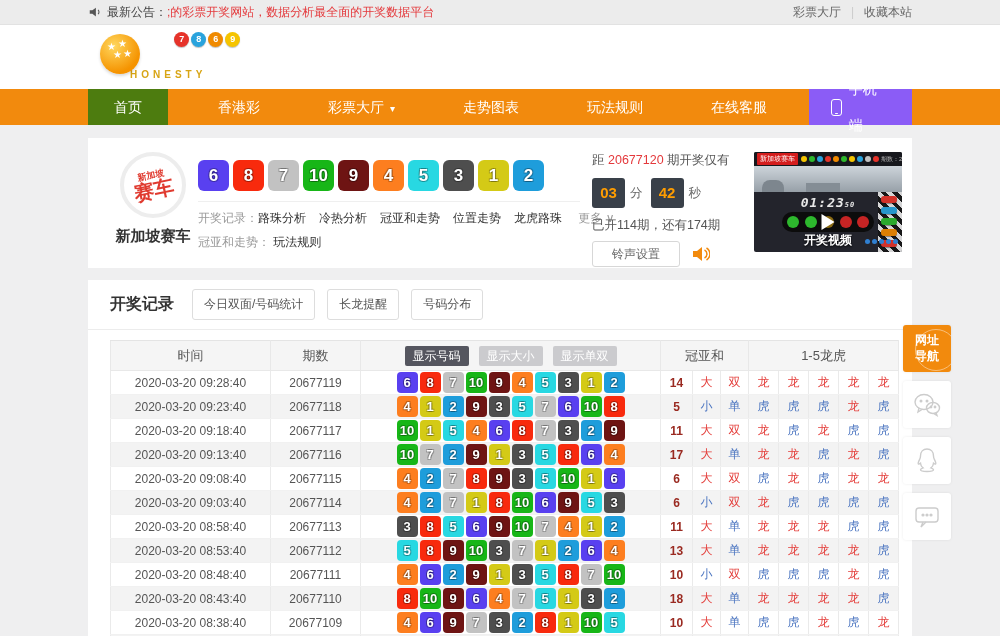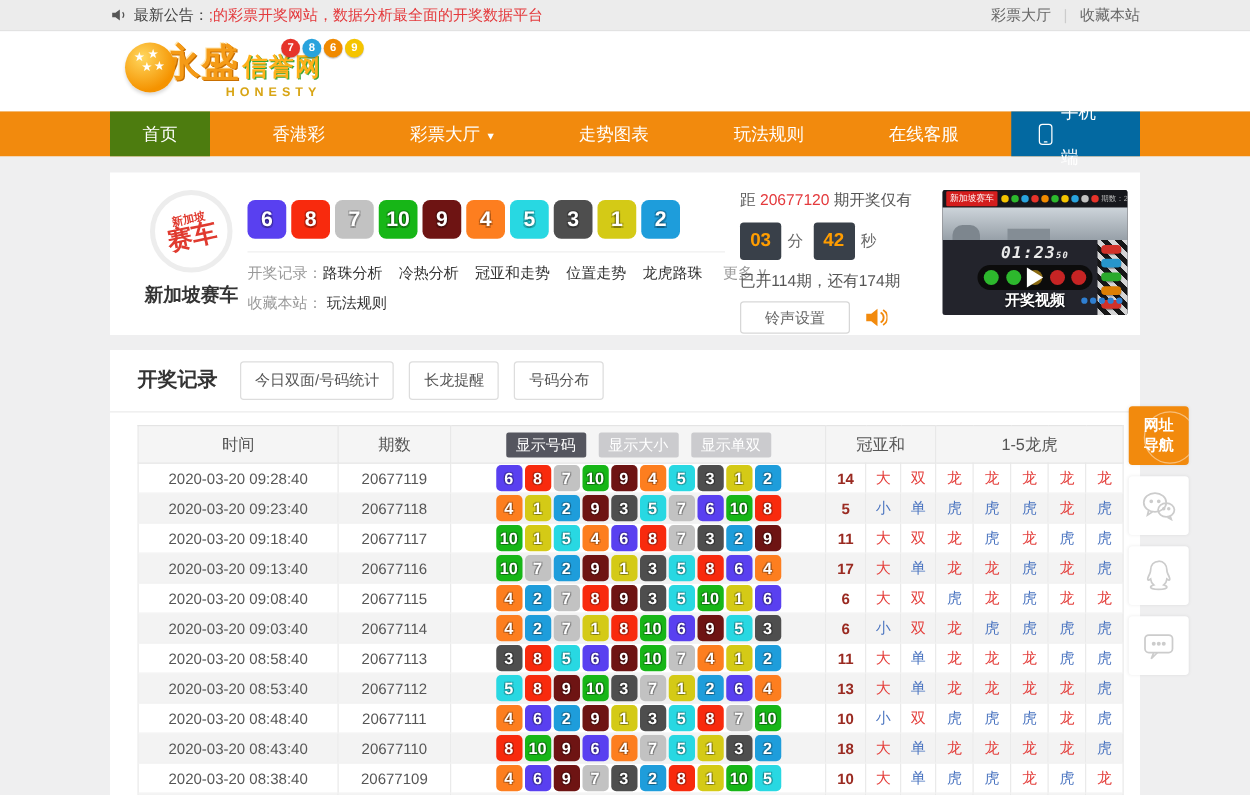--- a/index.html
+++ b/index.html
@@ -32,21 +32,21 @@
   .logo-dots { position:absolute; top:-6px; right:-34px; }
   .logo-dot { display:inline-block; width:15px; height:15px; border-radius:50%; color:#fff;
     font-size:9px; font-weight:bold; text-align:center; line-height:15px; margin-left:2px;
     box-shadow:0 1px 1px rgba(0,0,0,.25);}
   
   .nav { height:36px; background:#f28a0d; display:flex; align-items:stretch;
     padding:0 88px; color:#fff; font-size:14px; }
   .nav-item { line-height:36px; padding:0 26px; margin-right:16px; cursor:pointer; white-space:nowrap; }
   .nav-item.active { background:#4d7c0f; margin-right:24px; }
   .nav-item .caret { font-size:10px; margin-left:6px; }
-  .nav-mobile { margin-left:auto; background:#0369a1; line-height:36px; padding:0 22px;
+  .nav-mobile { margin-left:auto; background:#8b5cf6; line-height:36px; padding:0 22px;
     display:flex; align-items:center; cursor:pointer; }
   .phone-icon { display:inline-block; width:11px; height:17px; border:1px solid #fff;
     border-radius:3px; margin-right:7px; position:relative; }
   .phone-icon:after { content:""; position:absolute; left:50%; bottom:1px; width:3px; height:1px;
     margin-left:-1.5px; background:#fff; border-radius:1px; }
   
   .content { padding:13px 88px 0; }
   .card { background:#fff; }
   .info-card { height:130px; display:flex; padding:14px 22px; }
   .avatar-col { width:86px; flex:none; text-align:center; }
@@ -175,21 +175,20 @@
 
   <div class="header">
     <div class="logo">
       <div class="logo-ball">
         <span class="st" style="left:7px;top:7px">★</span>
           <span class="st" style="left:18px;top:4px">★</span>
         <span class="st" style="left:13px;top:15px">★</span>
           <span class="st" style="left:23px;top:14px">★</span>
       </div>
       <div class="logo-text">
-        <div class="logo-main"><span>永盛</span><span class="logo-sub-cn">信誉网</span></div>
         <div class="logo-en">HONESTY</div>
       </div>
       <div class="logo-dots"><span class="logo-dot" style="background: rgb(230, 51, 42);">7</span><span class="logo-dot" style="background: rgb(41, 163, 221);">8</span><span class="logo-dot" style="background: rgb(240, 138, 0);">6</span><span class="logo-dot" style="background: rgb(245, 196, 0);">9</span></div>
     </div>
   </div>
 
   <div class="nav">
     <div class="nav-item active">首页</div>
       <div class="nav-item">香港彩</div>
       <div class="nav-item">彩票大厅<span class="caret">▾</span></div>
@@ -225,21 +224,21 @@
             <span class="ball big" style="background: rgb(40, 216, 226);">5</span>
             <span class="ball big" style="background: rgb(78, 78, 78);">3</span>
             <span class="ball big" style="background: rgb(212, 202, 22);">1</span>
             <span class="ball big" style="background: rgb(30, 157, 219);">2</span>
           </div>
         <div class="links-row">
           <span class="lbl">开奖记录：</span><span id="trend-links"><span class="link">路珠分析</span><span class="link">冷热分析</span><span class="link">冠亚和走势</span><span class="link">位置走势</span><span class="link">龙虎路珠</span></span>
           <span class="more"><span>更多</span> <span>∨</span></span>
         </div>
         <div class="newbie-row">
-          <span class="lbl">收藏本站：</span>
+          <span class="lbl">冠亚和走势：</span>
           <span class="link">玩法规则</span>
         </div>
       </div>
       <div class="count-col">
         <div>
           <span>距</span>
           <span class="red">20677120</span>
           <span>期开奖仅有</span>
         </div>
         <div class="timer-row">

